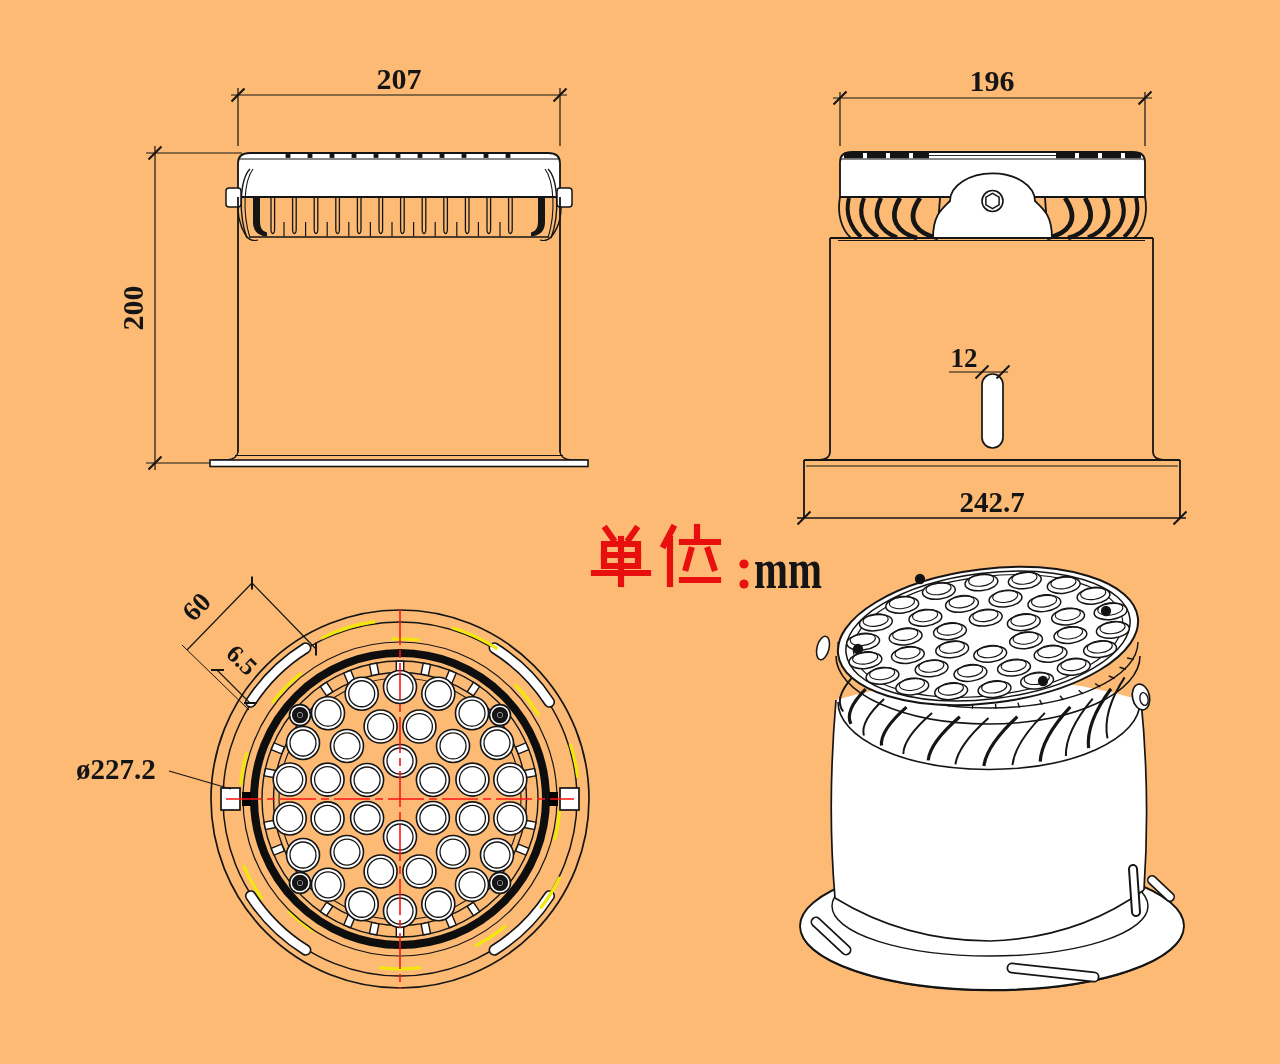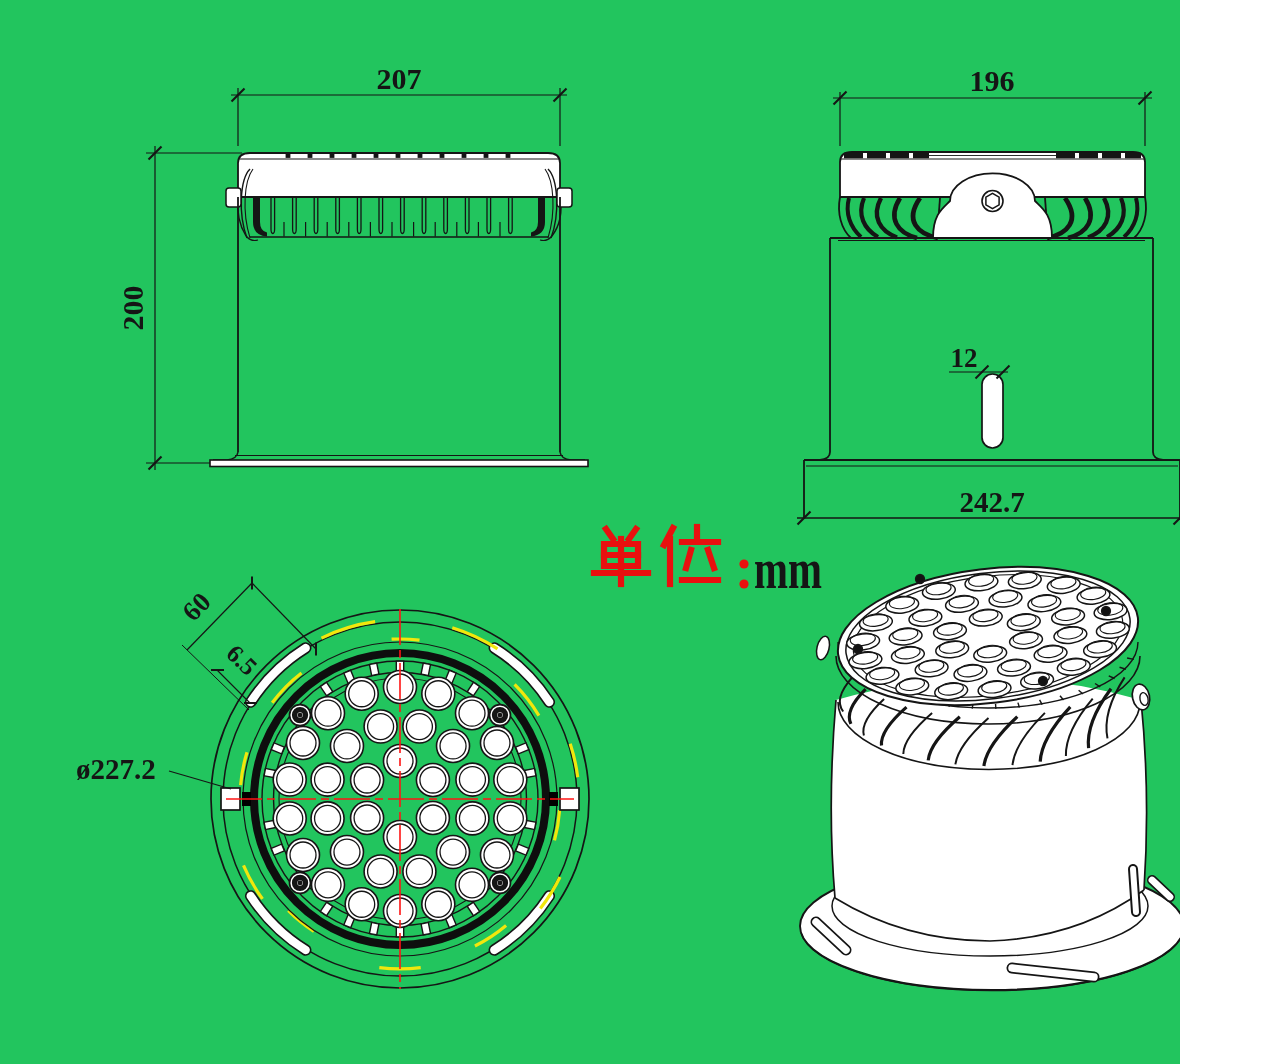--- a/index.html
+++ b/index.html
@@ -1,16 +1,16 @@
 <!DOCTYPE html>
 <html><head>
 <meta charset="utf-8">
 <style>
   html,body{margin:0;padding:0;background:#ffffff;}
-  .page{position:relative;width:1180px;height:1064px;background:#22c55e;overflow:hidden;}
+  .page{position:relative;width:1280px;height:1064px;background:#fdba74;overflow:hidden;}
   svg{display:block;}
   text{font-family:"Liberation Serif","DejaVu Serif",serif;font-weight:700;fill:#151515;}
   .red-text{font-family:"Liberation Serif","DejaVu Serif",serif;font-weight:700;}
 </style>
 </head>
 <body>
 
 <div class="page">
 <svg width="1280" height="1064" viewBox="0 0 1280 1064">
 

